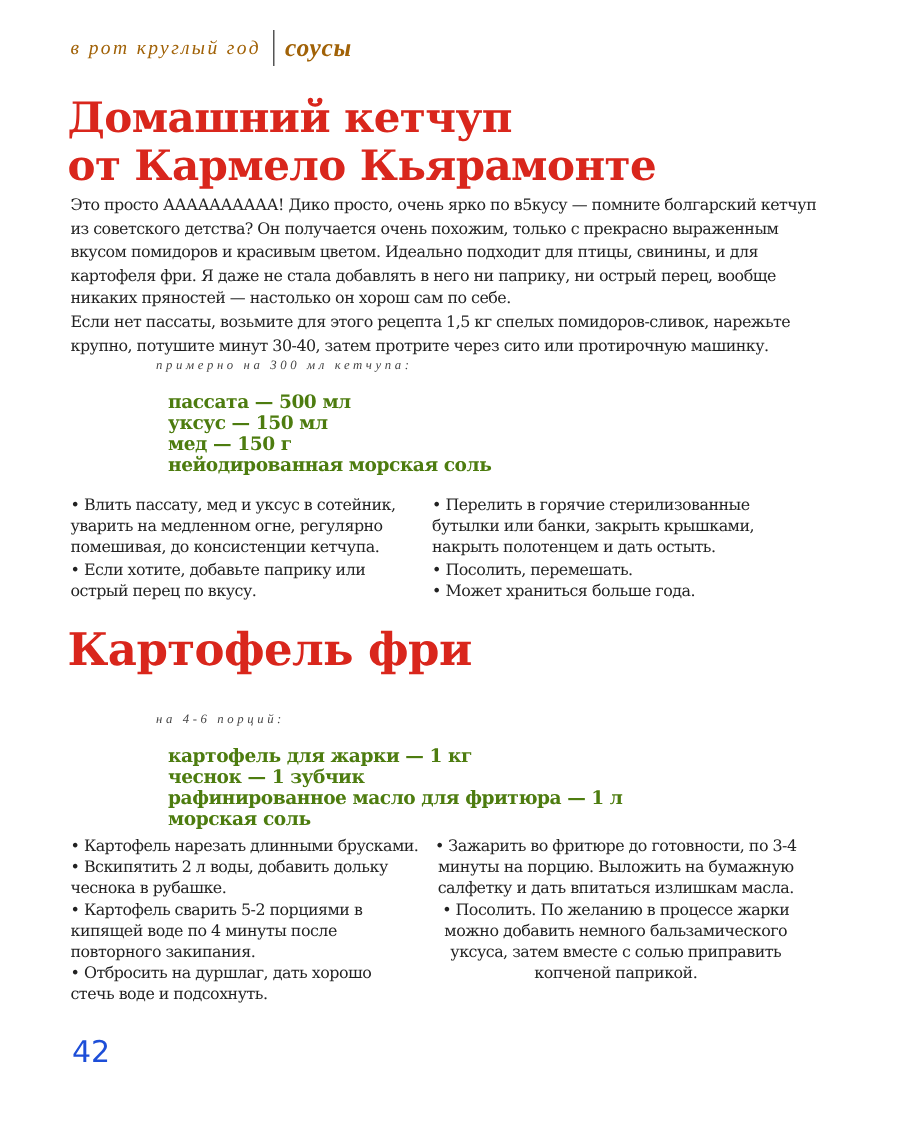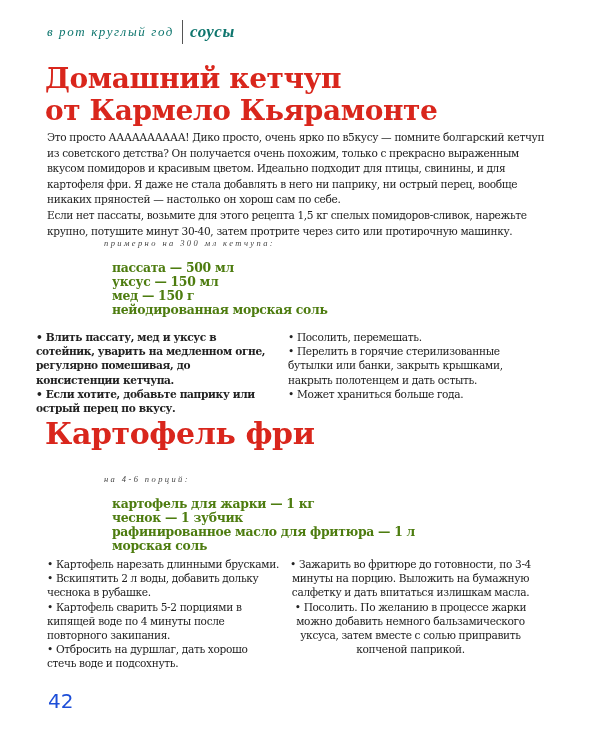--- a/index.html
+++ b/index.html
@@ -2,21 +2,21 @@
 <html><head>
   <meta charset="utf-8">
   <style>
     html, body { margin: 0; padding: 0; }
     body {
       width: 600px; height: 753px; background: #ffffff; position: relative; overflow: hidden;
       font-family: "DejaVu Serif", serif; color: #1f1f1f;
     }
     .header {
       position: absolute; left: 47px; top: 20px; display: flex; align-items: center;
-      font-family: "Liberation Serif", serif; font-style: italic; font-size: 13px; letter-spacing: 1.6px; color: #0f766e;
+      font-family: "Liberation Serif", serif; font-style: italic; font-size: 13px; letter-spacing: 1.6px; color: #a16207;
     }
     .header .divider { width: 1px; height: 24px; background: #555; margin: 0 7px 0 8px; }
     .header .section { font-size: 17px; letter-spacing: 0.5px; font-weight: bold; }
     .title {
       position: absolute; left: 45px; margin: 0;
       font-family: "DejaVu Serif", serif; font-weight: bold; color: #d9261c;
       line-height: 32px;
     }
     .title1 { top: 63px; font-size: 28px; letter-spacing: -0.4px; }
     .title2 { top: 418px; font-size: 30px; letter-spacing: -0.4px; }
@@ -35,21 +35,21 @@
       position: absolute; left: 104px; margin: 8px; padding: 0; list-style: none;
       font-weight: bold; font-size: 12.4px; line-height: 14px; letter-spacing: -0.3px; color: #4d7c0f;
     }
     .ing1 { top: 253px; }
     .ing2 { top: 489px; }
     .steps {
       position: absolute; margin: 0; padding: 0; list-style: none;
       font-size: 10.6px; line-height: 14.2px; letter-spacing: -0.35px; color: #222;
     }
     .steps li::before { content: "• "; }
-    .s1l { left: 36px; top: 330px; width: 236px; font-weight: bold; }
+    .s1l { left: 47px; top: 330px; width: 236px; }
     .s1r { left: 288px; top: 330px; width: 250px; }
     .s2l { left: 47px; top: 557px; width: 232px; }
     .s2r { left: 288px; top: 557px; width: 245px; text-align: center; }
     .page-number {
       position: absolute; left: 48px; top: 689px; font-family: "DejaVu Sans", sans-serif;
       font-size: 20px; color: #1d4ed8;
     }
   </style>
 </head>
 <body>
@@ -76,22 +76,22 @@
   <li>уксус — 150 мл</li>
   <li>мед — 150 г</li>
   <li>нейодированная морская соль</li>
 </ul>
 
 <ul class="steps s1l">
   <li>Влить пассату, мед и уксус в сотейник, уварить на медленном огне, регулярно помешивая, до консистенции кетчупа.</li>
   <li>Если хотите, добавьте паприку или острый перец по вкусу.</li>
 </ul>
 <ul class="steps s1r">
+  <li>Перелить в горячие стерилизованные бутылки или банки, закрыть крышками, накрыть полотенцем и дать остыть.</li>
   <li>Посолить, перемешать.</li>
-  <li>Перелить в горячие стерилизованные бутылки или банки, закрыть крышками, накрыть полотенцем и дать остыть.</li>
   <li>Может храниться больше года.</li>
 </ul>
 
 <h1 class="title title2">Картофель фри</h1>
 
 <div class="serving serving2">на 4-6 порций:</div>
 <ul class="ingredients ing2">
   <li>картофель для жарки — 1 кг</li>
   <li>чеснок — 1 зубчик</li>
   <li>рафинированное масло для фритюра — 1 л</li>

